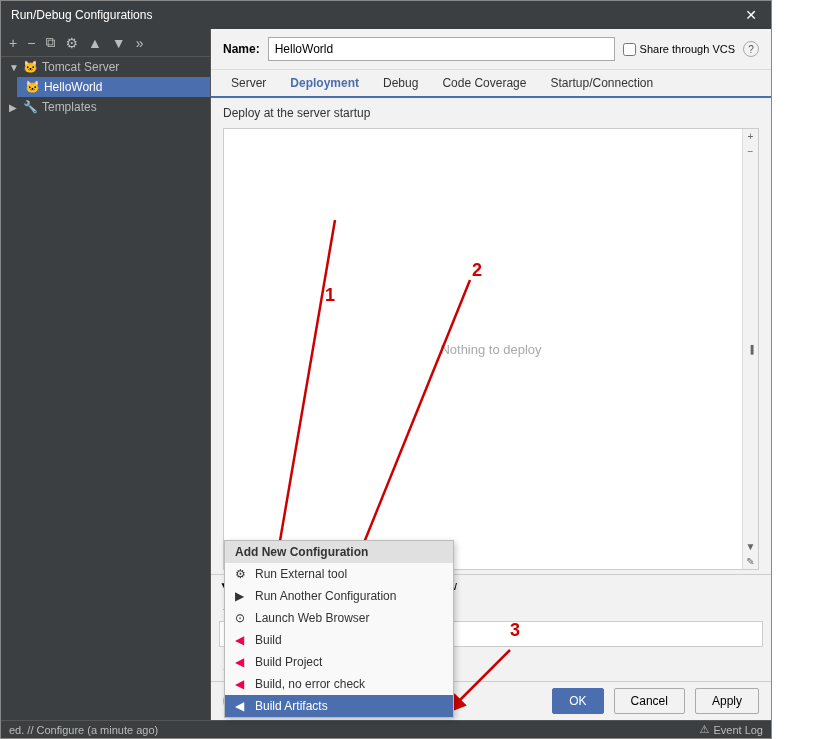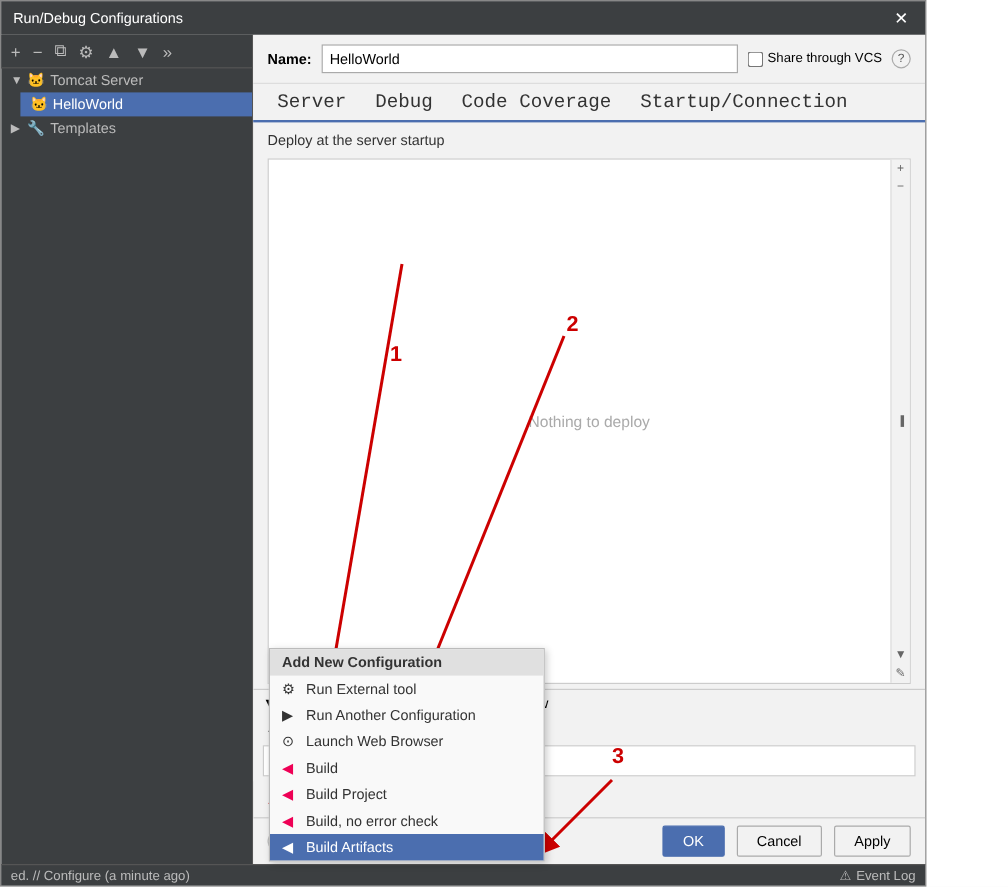--- a/index.html
+++ b/index.html
@@ -161,25 +161,24 @@
     .tabs {
       display: flex;
       background: #f2f2f2;
       border-bottom: 2px solid #4b6eaf;
       padding: 0 8px;
     }
 
     .tab {
       padding: 6px 12px;
       cursor: pointer;
-      font-size: 16px;
+      font-size: 12px;
       color: #333;
       border-bottom: 2px solid transparent;
       margin-bottom: -2px;
-      font-family: Liberation Mono, monospace;
     }
 
     .tab.active {
       color: #4b6eaf;
       border-bottom: 2px solid #4b6eaf;
       font-weight: bold;
     }
 
     .tab-content {
       flex: 1;
@@ -437,20 +436,21 @@
         <input class="name-input" type="text" value="HelloWorld" style="">
         <div class="share-checkbox-area">
           <input type="checkbox" style="">
           <span>Share through VCS</span>
         </div>
         <div class="help-icon">?</div>
       </div>
 
       <div class="tabs">
         <div class="tab">Server</div>
+        <div class="tab active">Deployment</div>
         <div class="tab">Debug</div>
         <div class="tab">Code Coverage</div>
         <div class="tab">Startup/Connection</div>
       </div>
 
       <div class="tab-content">
         <div class="deploy-label">Deploy at the server startup</div>
 
         <div class="deploy-area">
           <span class="nothing-to-deploy">Nothing to deploy</span>

